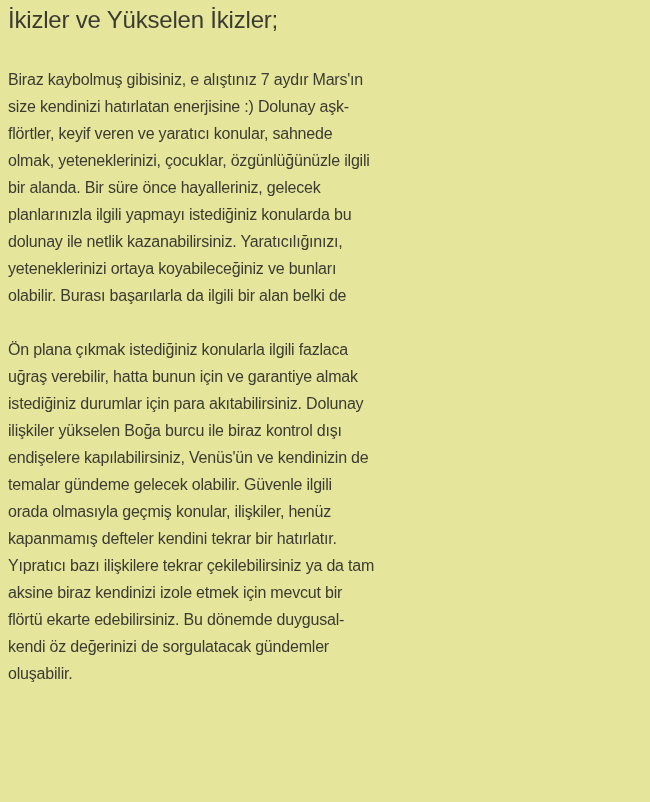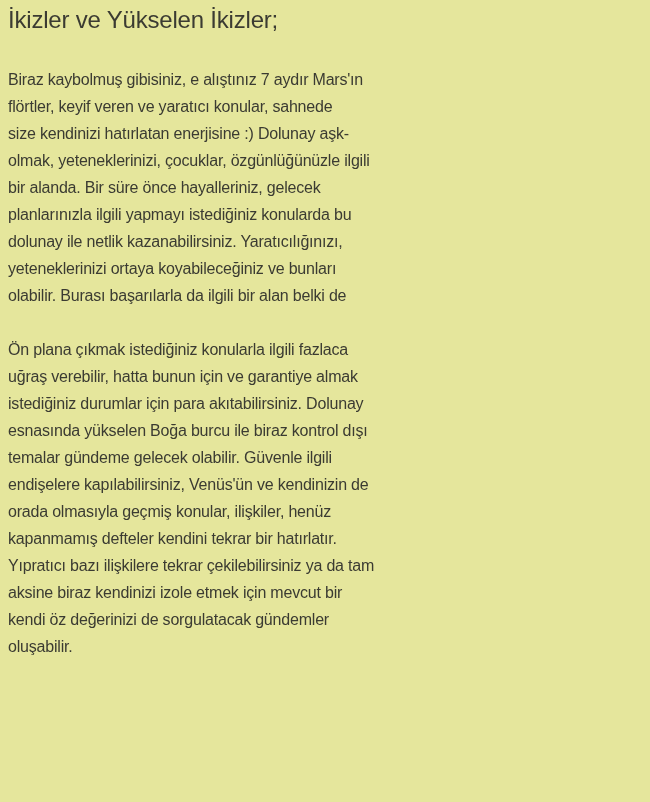--- a/index.html
+++ b/index.html
@@ -42,37 +42,38 @@
   }
 </style>
 </head>
 <body>
 
 <div class="page">
   <div class="heading">İkizler ve Yükselen İkizler;</div>
   <div>
       <div class="paragraph">
         <div class="text-line">Biraz kaybolmuş gibisiniz, e alıştınız 7 aydır Mars'ın</div>
+        <div class="text-line">size kendinizi hatırlatan enerjisine :) Dolunay aşk-</div>
         <div class="text-line">flörtler, keyif veren ve yaratıcı konular, sahnede</div>
-        <div class="text-line">size kendinizi hatırlatan enerjisine :) Dolunay aşk-</div>
         <div class="text-line">olmak, yeteneklerinizi, çocuklar, özgünlüğünüzle ilgili</div>
         <div class="text-line">bir alanda. Bir süre önce hayalleriniz, gelecek</div>
         <div class="text-line">planlarınızla ilgili yapmayı istediğiniz konularda bu</div>
         <div class="text-line">dolunay ile netlik kazanabilirsiniz. Yaratıcılığınızı,</div>
         <div class="text-line">yeteneklerinizi ortaya koyabileceğiniz ve bunları</div>
         <div class="text-line">olabilir. Burası başarılarla da ilgili bir alan belki de</div>
       </div>
       <div class="paragraph">
         <div class="text-line">Ön plana çıkmak istediğiniz konularla ilgili fazlaca</div>
         <div class="text-line">uğraş verebilir, hatta bunun için ve garantiye almak</div>
         <div class="text-line">istediğiniz durumlar için para akıtabilirsiniz. Dolunay</div>
-        <div class="text-line">esnasında yükselen Boğa burcu ile biraz kontrol dışı</div>
+        <div class="text-line">ilişkiler yükselen Boğa burcu ile biraz kontrol dışı</div>
+        <div class="text-line">endişelere kapılabilirsiniz, Venüs'ün ve kendinizin de</div>
         <div class="text-line">temalar gündeme gelecek olabilir. Güvenle ilgili</div>
-        <div class="text-line">endişelere kapılabilirsiniz, Venüs'ün ve kendinizin de</div>
         <div class="text-line">orada olmasıyla geçmiş konular, ilişkiler, henüz</div>
         <div class="text-line">kapanmamış defteler kendini tekrar bir hatırlatır.</div>
         <div class="text-line">Yıpratıcı bazı ilişkilere tekrar çekilebilirsiniz ya da tam</div>
         <div class="text-line">aksine biraz kendinizi izole etmek için mevcut bir</div>
+        <div class="text-line">flörtü ekarte edebilirsiniz. Bu dönemde duygusal-</div>
         <div class="text-line">kendi öz değerinizi de sorgulatacak gündemler</div>
         <div class="text-line">oluşabilir.</div>
       </div>
     </div>
 </div>
 
 </body></html>

